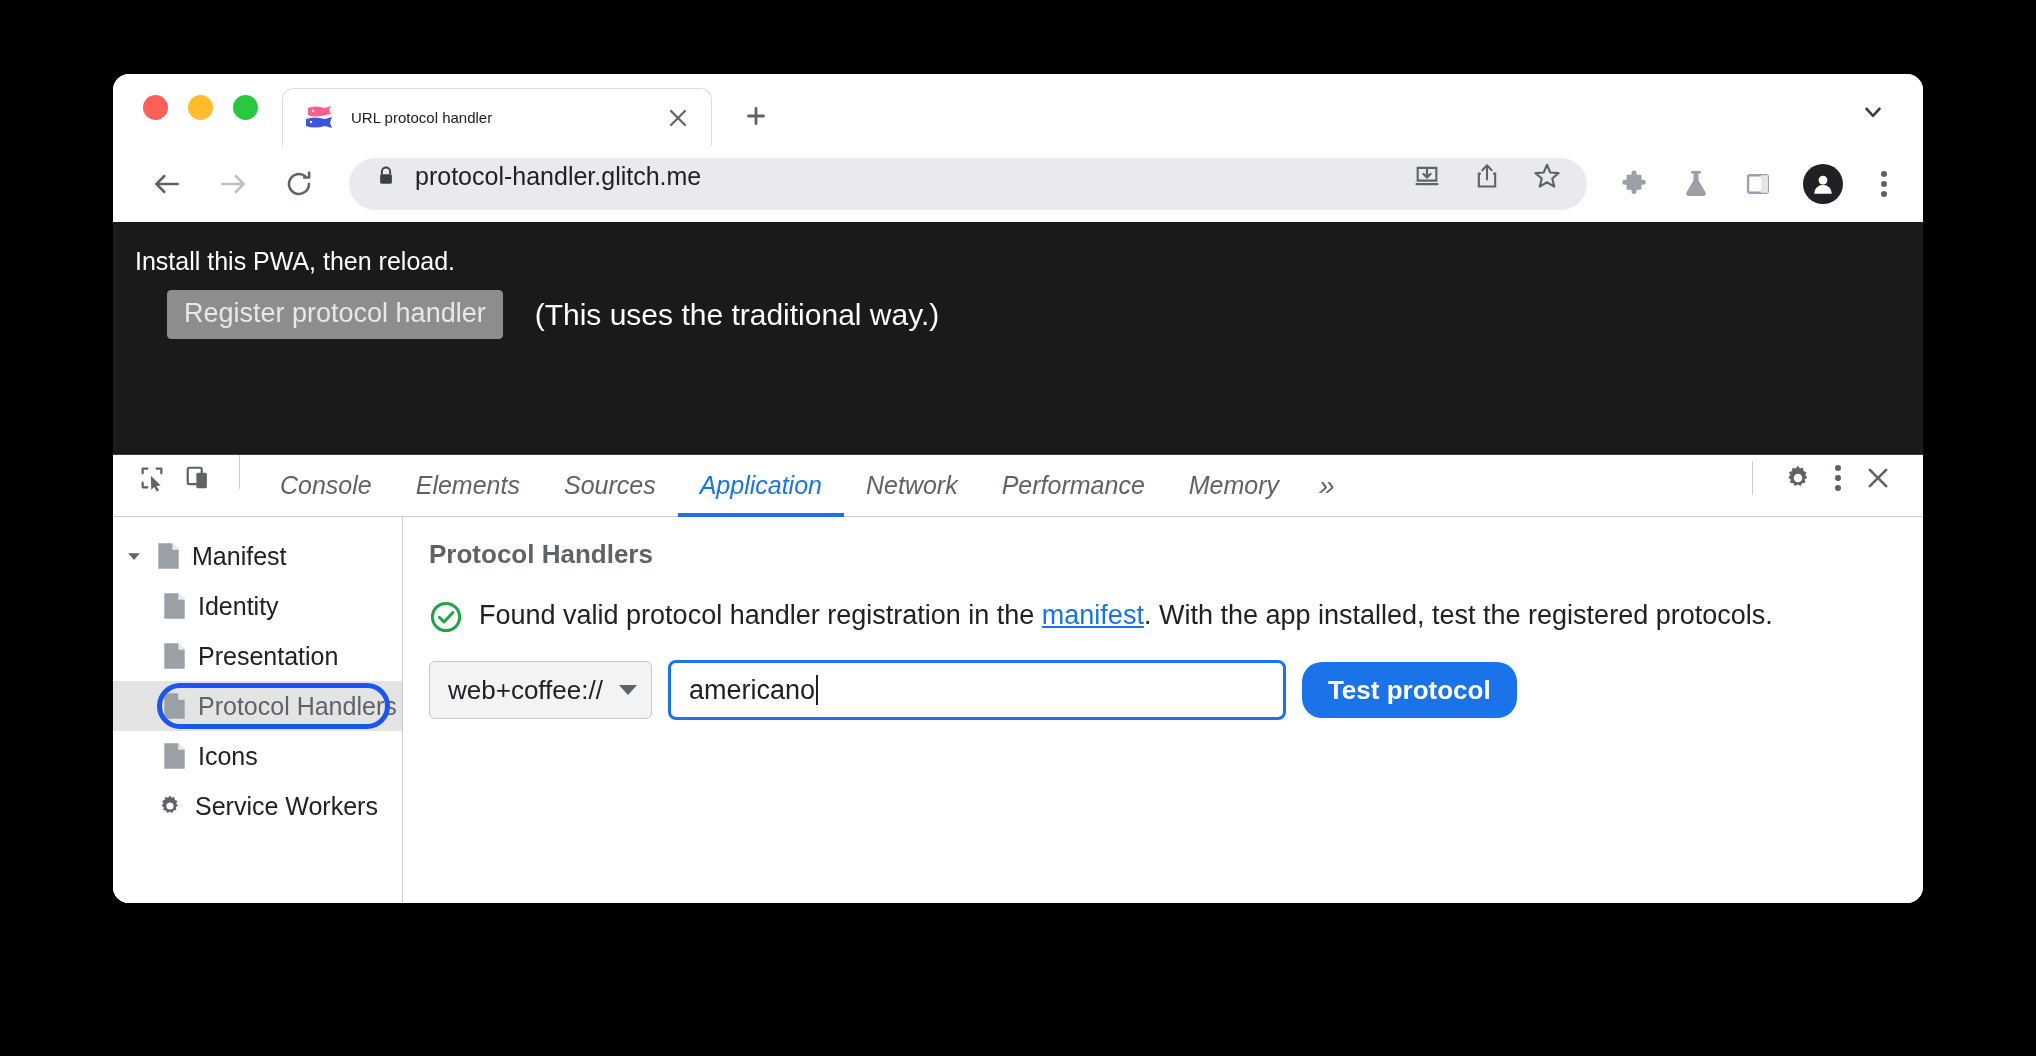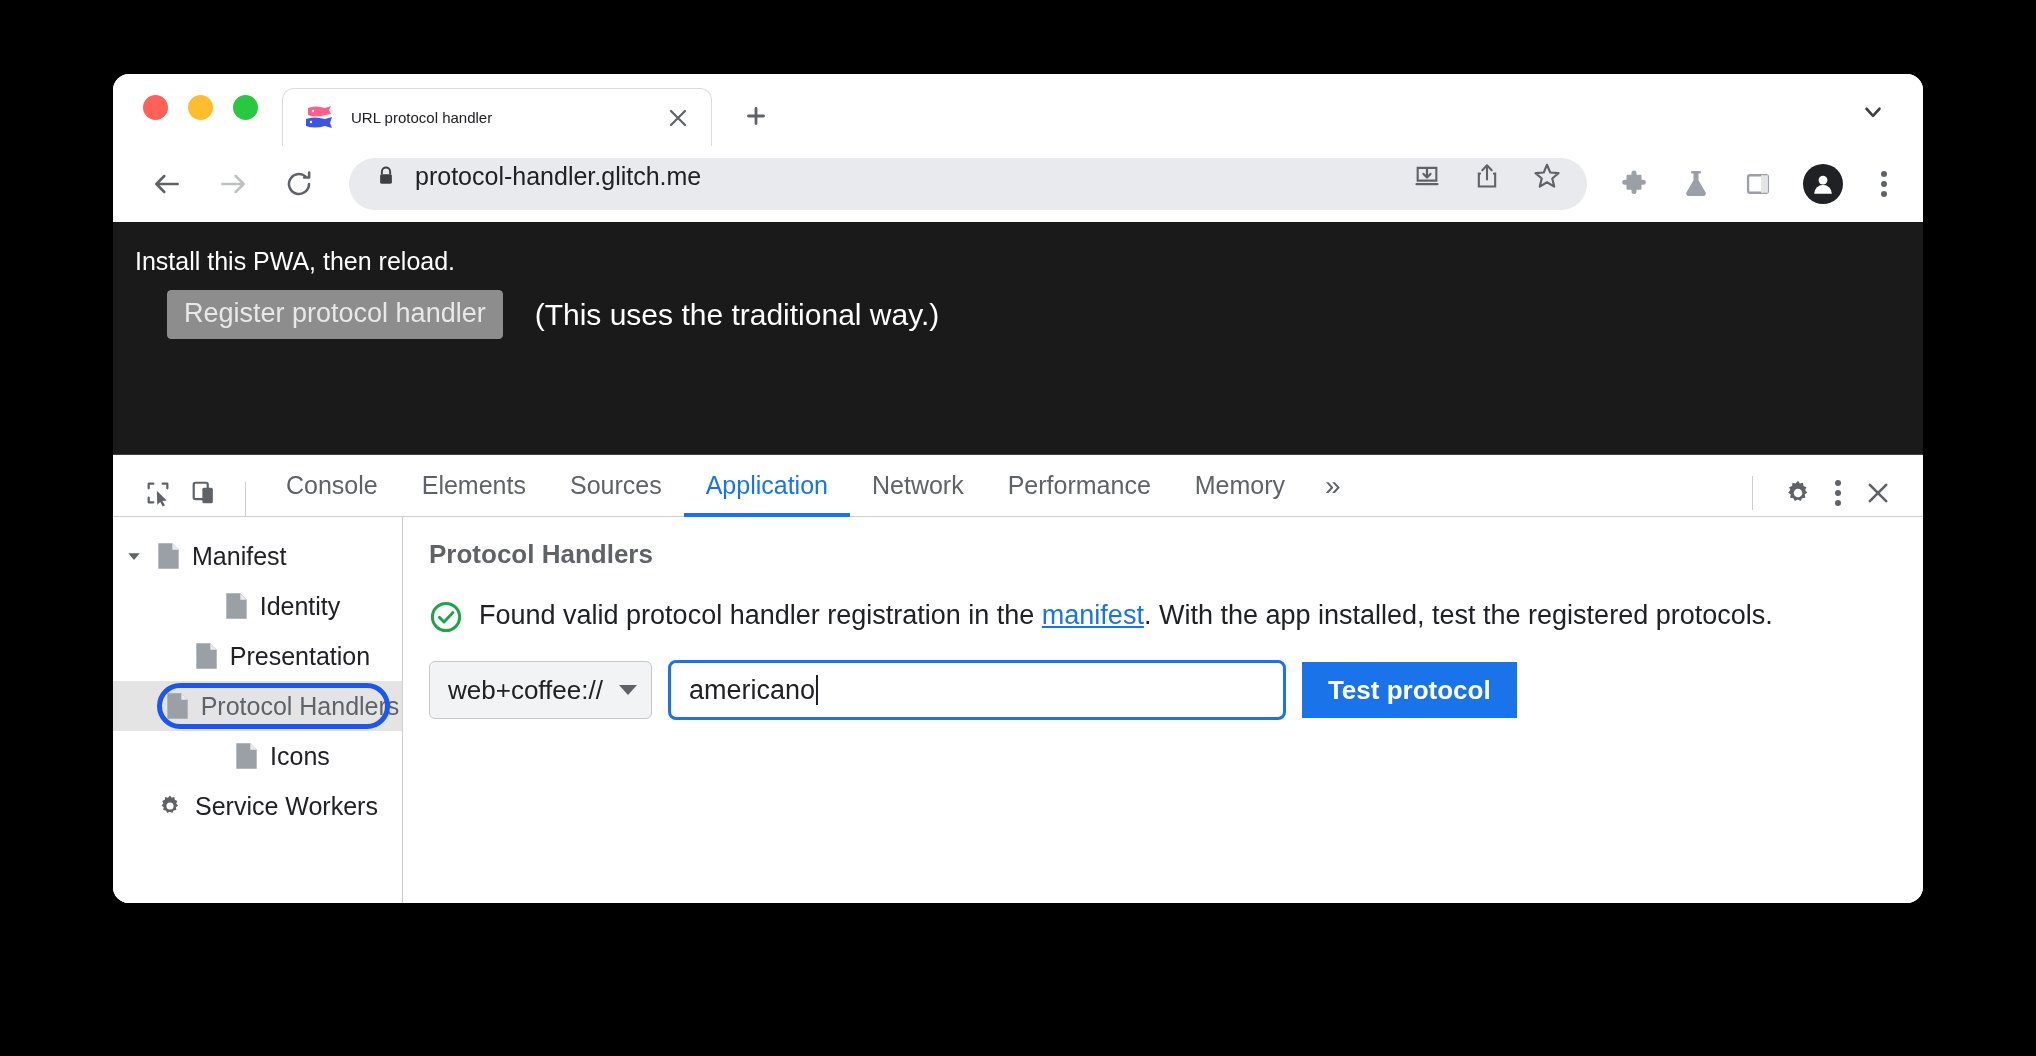--- a/index.html
+++ b/index.html
@@ -125,24 +125,24 @@
     font-size: 27px;
     padding: 7px 16px 9px 16px;
     border-radius: 4px;
     font-family: "Liberation Sans", sans-serif;
   }
   .pg-note { font-size: 30px; color: #fff; }
 
   
   .devtools { flex: 1; display: flex; flex-direction: column; background: #fff; min-height: 0; border-top: 1px solid #3c4043; }
   .dt-tabbar {
-    height: 62px; display: flex; align-items: flex-end;
-    background: #fff; padding-left: 22px;
+    height: 62px; display: flex; align-items: flex-start;
+    background: #fff; padding-left: 16px;
     border-bottom: 1px solid #cacdd1;
-    flex: none; position: relative;
+    flex: none; position: relative; font-style: italic;
   }
   .dt-icon { width: 46px; height: 46px; display: flex; align-items: center; justify-content: center; color: #5f6368; flex: none; }
   .dt-sep { width: 1px; height: 34px; background: #cacdd1; margin: 0 18px; flex: none; }
   .dt-tabs { display: flex; align-items: stretch; height: 100%; }
   .dt-tab {
     display: flex; align-items: center; padding: 0 22px;
     font-size: 25px; color: #5f6368; white-space: nowrap;
     position: relative;
   }
   .dt-tab.active { color: #1a73e8; font-weight: normal; }
@@ -158,21 +158,21 @@
     width: 290px; flex: none; background: #fff;
     border-right: 1px solid #cacdd1;
     padding-top: 14px; overflow: hidden;
     font-size: 25px;
   }
   .tree-row {
     display: flex; align-items: center; height: 50px;
     gap: 12px; padding-left: 10px; position: relative;
     color: #202124; white-space: nowrap;
   }
-  .tree-row.indent { padding-left: 50px; justify-content: center; }
+  .tree-row.indent { padding-left: 50px; }
   .tree-row.selected { background: #e4e4e4; }
   .tw { width: 22px; flex: none; display: flex; align-items: center; justify-content: center; }
   .doc-icon { width: 23px; height: 28px; flex: none; }
   .gear-icon { width: 26px; height: 26px; flex: none; }
   .tree-label { font-size: 25px; }
   .tree-row.selected .tree-label { color: #5f6368; }
   .hl-ring {
     position: absolute; left: 44px; top: 2px;
     width: 233px; height: 46px;
     border: 5px solid #1a56f0; border-radius: 24px;
@@ -199,21 +199,21 @@
   .url-input {
     height: 60px; width: 618px;
     border: 3px solid #1a73e8; border-radius: 8px;
     display: flex; align-items: center; padding: 0 18px;
     font-size: 27px; color: #202124; background: #fff;
     position: relative;
   }
   .caretbar { display: inline-block; width: 2px; height: 30px; background: #202124; margin-left: 1px; }
   .test-btn {
     height: 56px; background: #1a73e8; color: #fff;
-    border: none; border-radius: 0;
+    border: none; border-radius: 20px;
     font-size: 26px; font-weight: bold;
     padding: 0 26px;
     font-family: "Liberation Sans", sans-serif;
   }
 </style>
 </head>
 <body>
 
 <div id="root">
   <div id="window">

